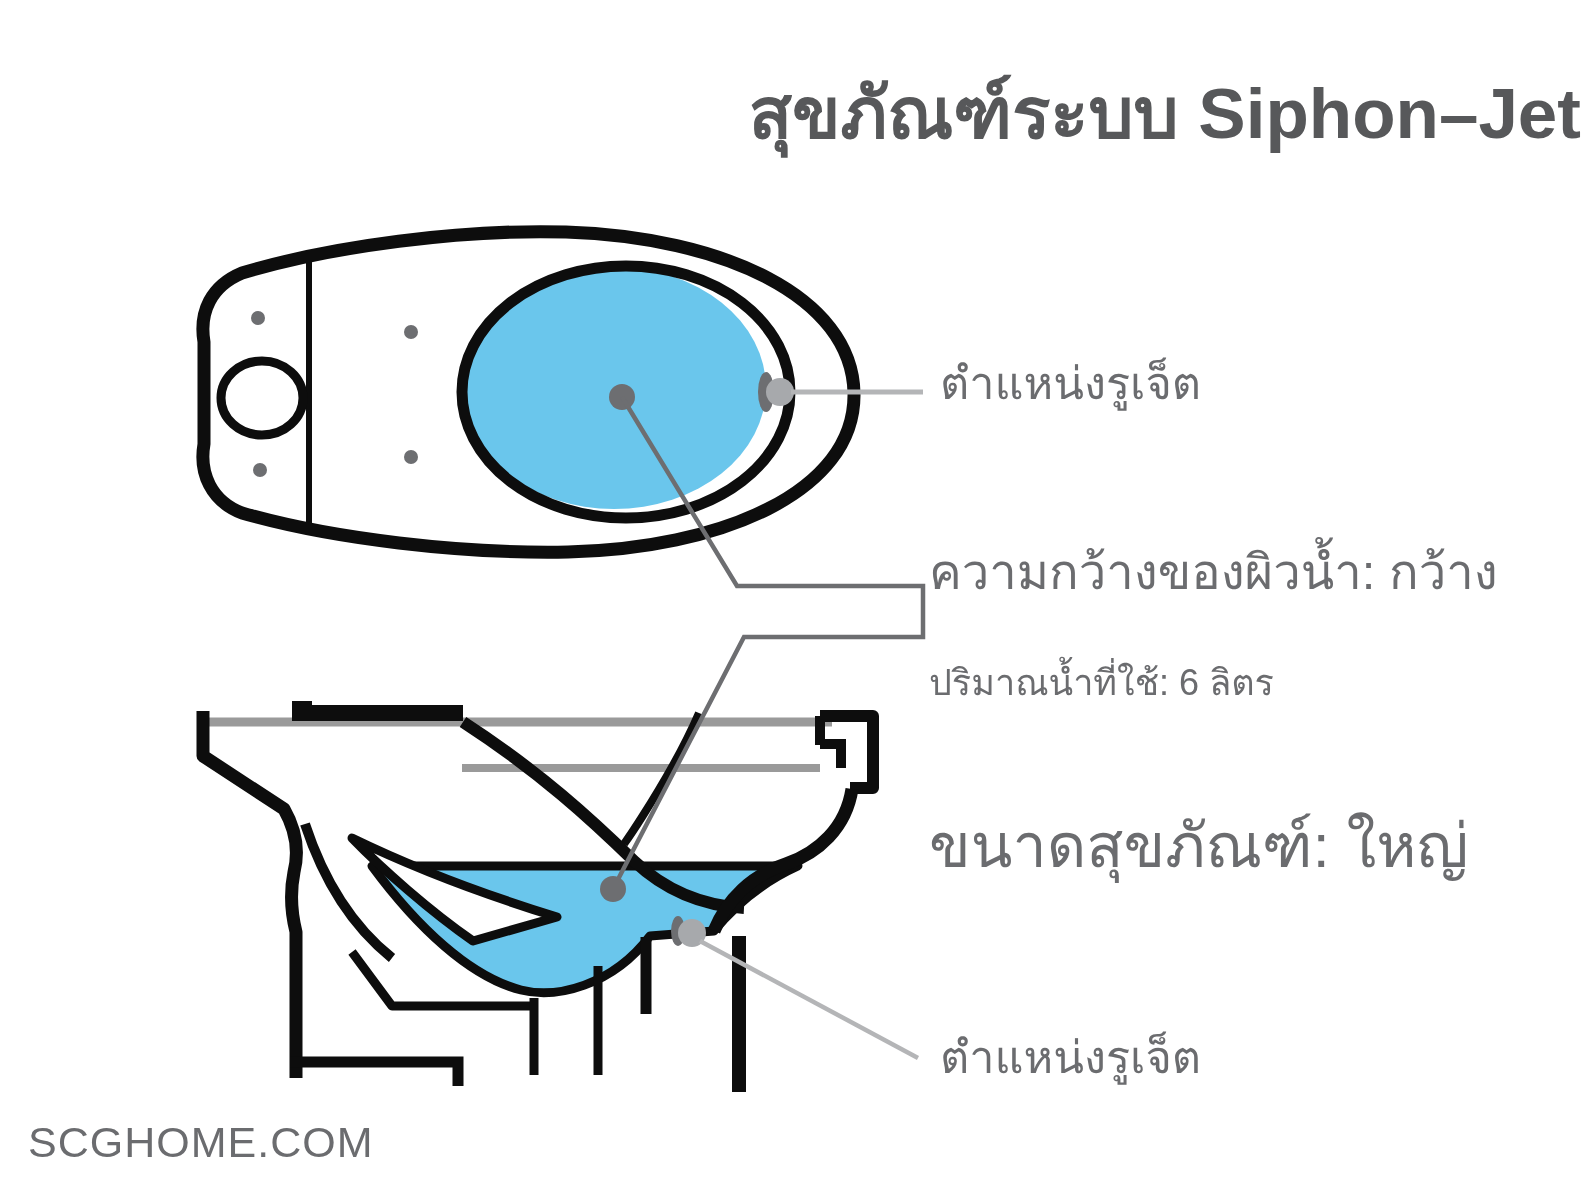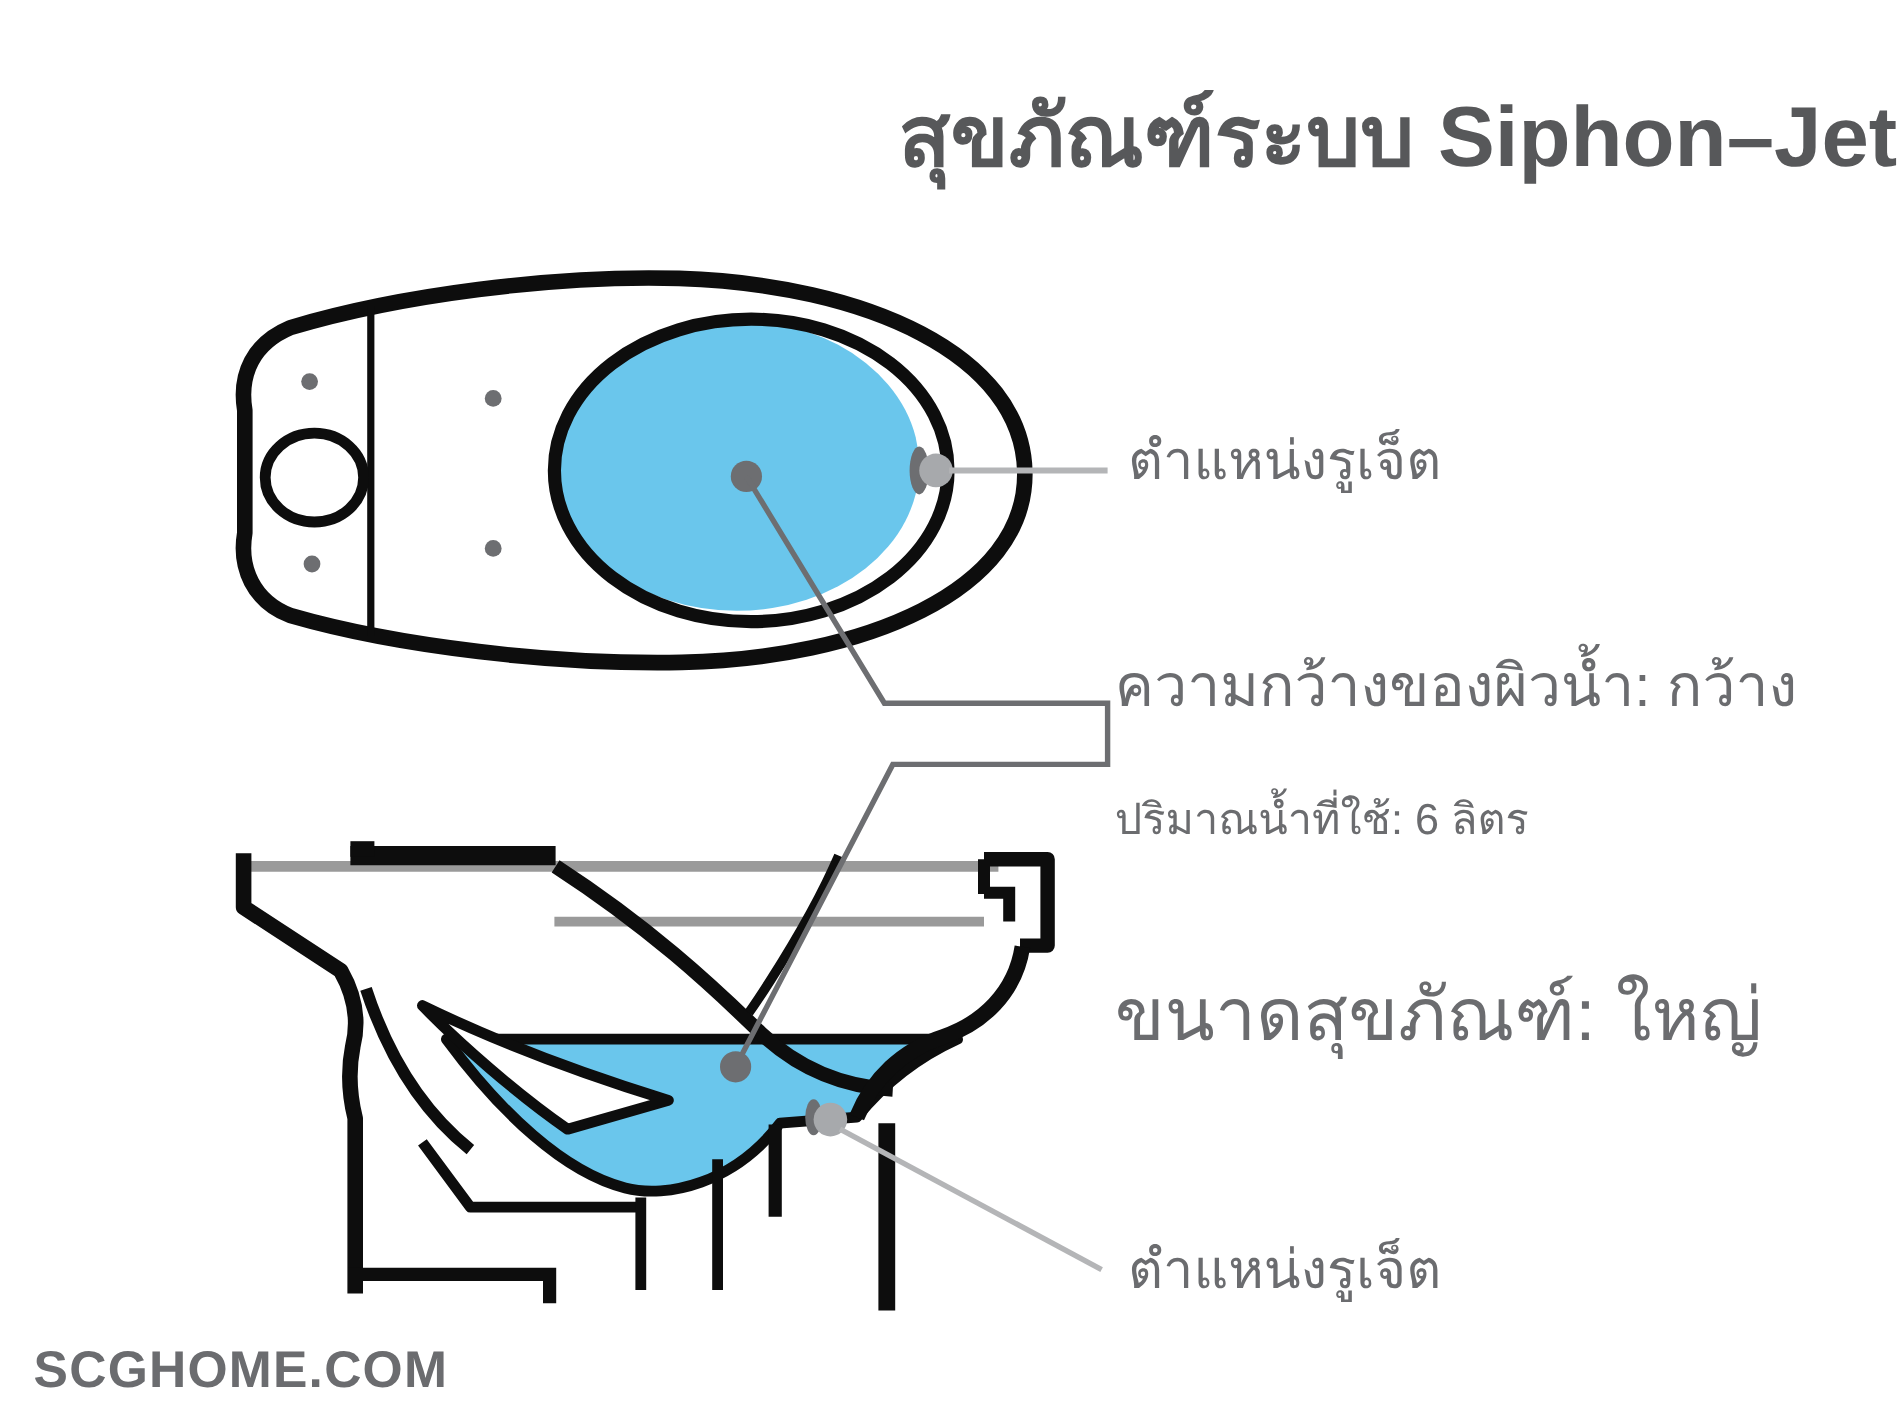--- a/index.html
+++ b/index.html
@@ -23,21 +23,21 @@
     white-space:nowrap;
     line-height:1.25;
   }
   .lbl-jet-top   {left:940px; top:356px;  font-size:45px;}
   .lbl-surface   {left:929px; top:542px;  font-size:49px;}
   .lbl-volume    {left:929px; top:660px;  font-size:36px;}
   .lbl-size      {left:929px; top:808px;  font-size:61px;}
   .lbl-jet-bottom{left:940px; top:1030px; font-size:45px;}
   .footer-brand{
     position:absolute;left:28px;top:1118px;
-    font-size:43px;font-weight:bold;
+    font-size:43px;font-weight:normal;
     color:var(--c-label_text,#6b6c6f);
     letter-spacing:1px;
   }
   
   .o   {stroke:var(--c-outline,#0d0d0d);fill:none;}
   .ofw {stroke:var(--c-outline,#0d0d0d);fill:#ffffff;}
   .wat {fill:var(--c-water,#6AC6EC);}
   .watl{fill:var(--c-water,#6AC6EC);stroke:var(--c-outline,#0d0d0d);}
   .seat{stroke:var(--c-seat_line,#9a9a9a);fill:none;}
   .ldk {stroke:var(--c-leader_dark,#6d6e71);fill:none;}

